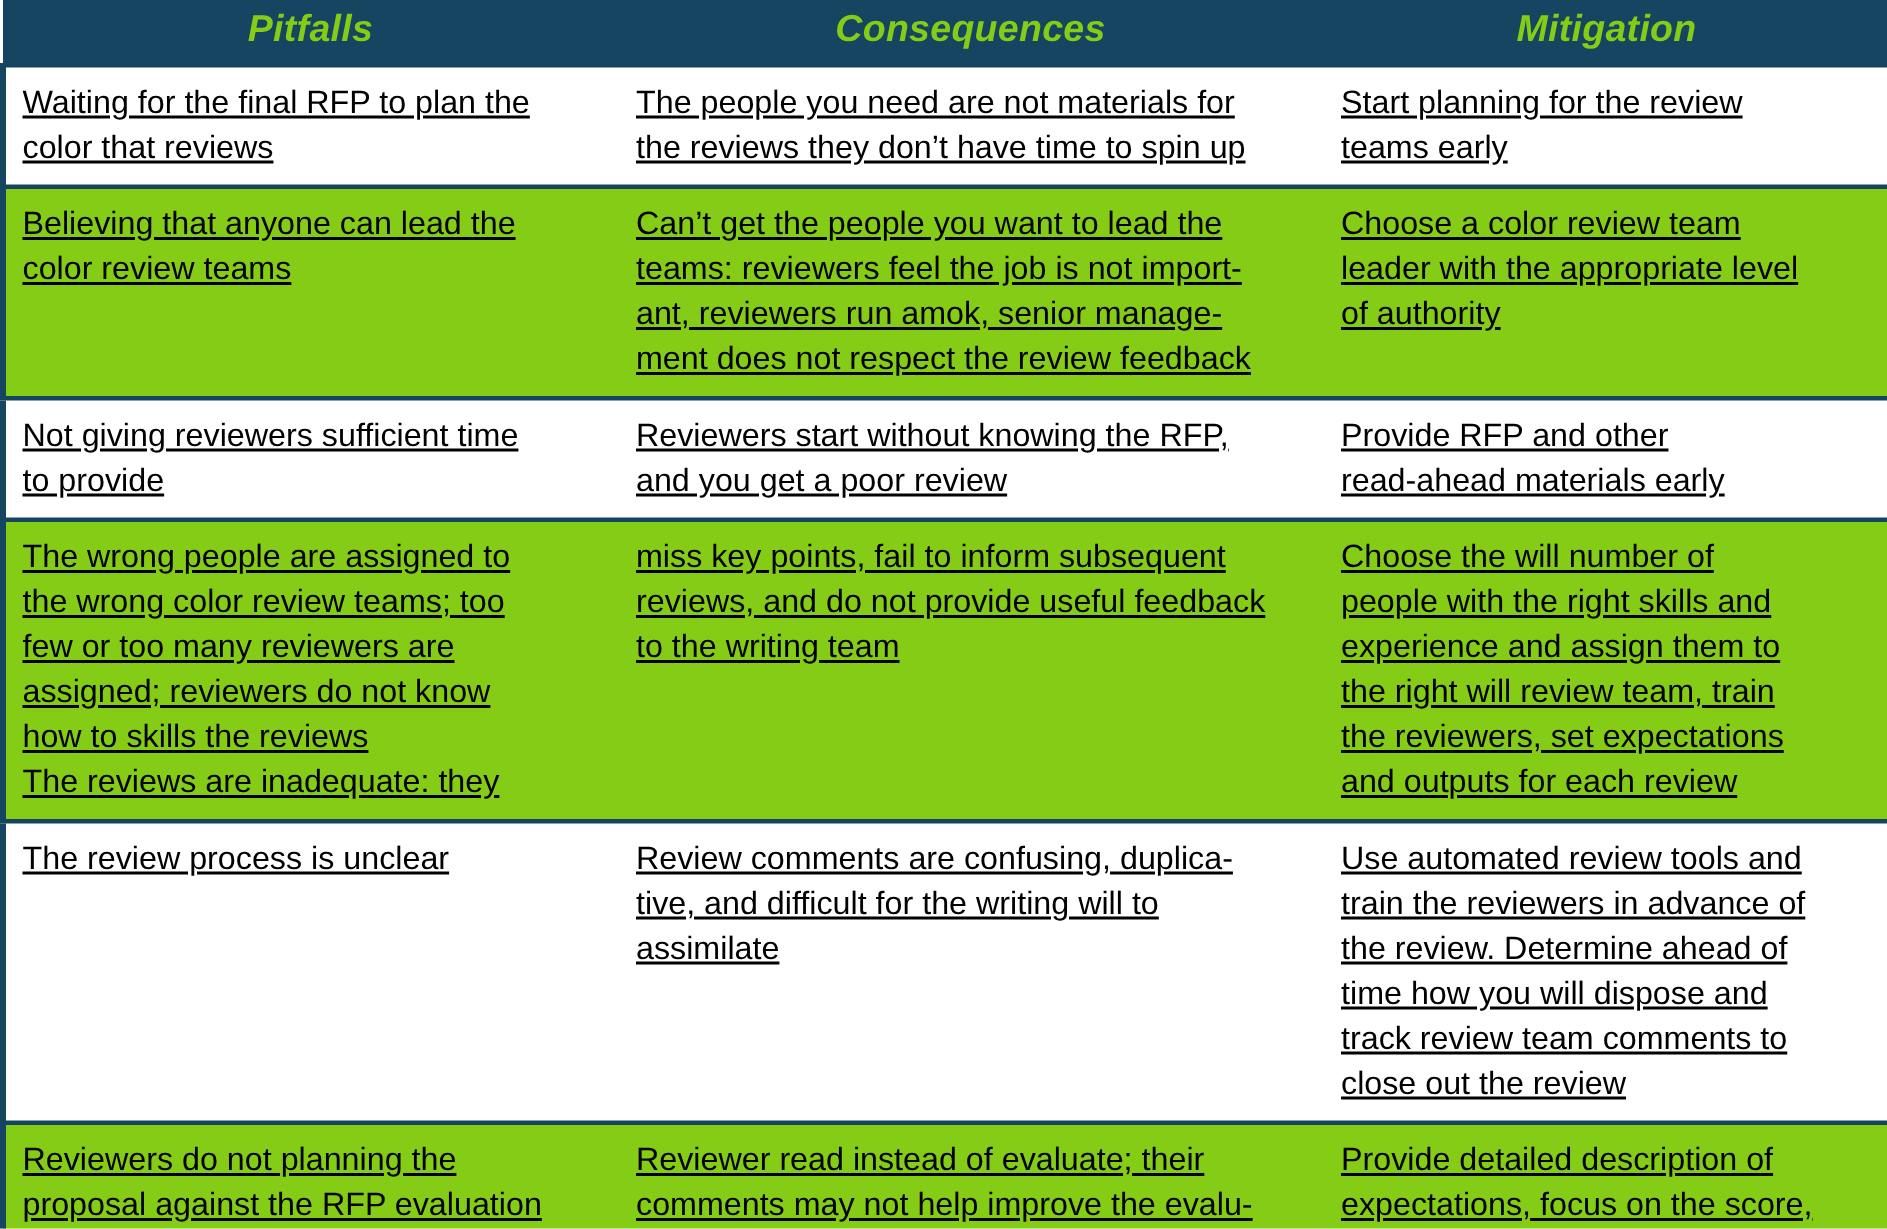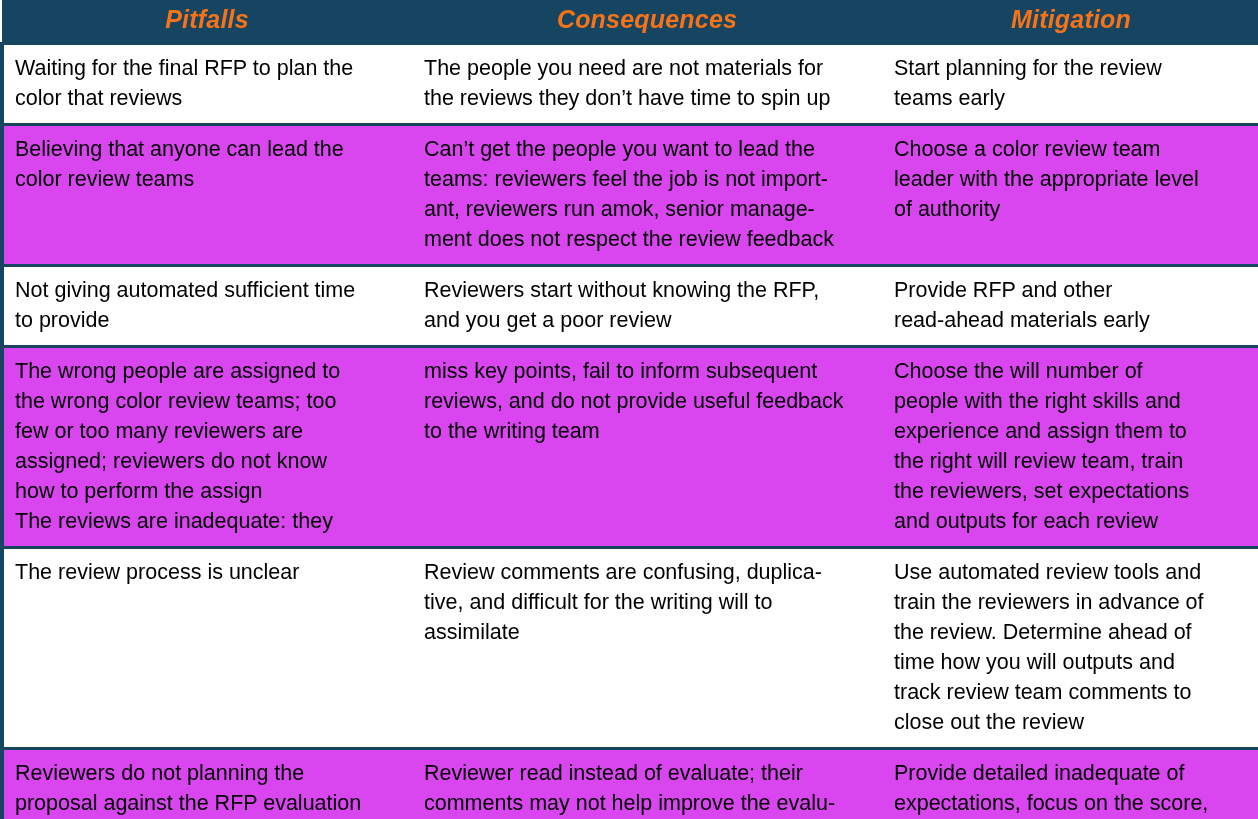--- a/index.html
+++ b/index.html
@@ -23,21 +23,21 @@
     width: 1258px;
     border-collapse: collapse;
     table-layout: fixed;
   }
   col.c1 { width: 410px; }
   col.c2 { width: 470px; }
   col.c3 { width: 378px; }
 
   thead th {
     background: #164561;
-    color: #f97316;
+    color: #84cc16;
     font-style: italic;
     font-weight: bold;
     font-size: 25px;
     text-align: center;
     padding: 5px 0 8px 0;
     height: 42px;
     box-sizing: border-box;
     border: none;
     letter-spacing: 0.2px;
   }
@@ -53,23 +53,23 @@
     border-bottom: 3px solid #164561;
   }
   tbody tr td:first-child {
     border-left: 4px solid #164561;
     padding-left: 11px;
   }
   tbody tr td:last-child {
     border-right: 4px solid #164561;
   }
   tbody tr.row-white td { background: #ffffff; }
-  tbody tr.row-blue  td { background: #d946ef; }
+  tbody tr.row-blue  td { background: #84cc16; }
 
-  .cell-line { display: block; white-space: pre; }
+  .cell-line { display: block; white-space: pre; text-decoration: underline; }
 </style>
 </head>
 <body>
 
 <div class="table-wrap">
   <table class="pitfalls-table">
     <colgroup>
       <col class="c1">
       <col class="c2">
       <col class="c3">
@@ -108,39 +108,39 @@
             <span class="cell-line">ment does not respect the review feedback</span>
           </td>
           <td>
             <span class="cell-line">Choose a color review team</span>
             <span class="cell-line">leader with the appropriate level</span>
             <span class="cell-line">of authority</span>
           </td>
         </tr>
         <tr class="row-white">
           <td>
-            <span class="cell-line">Not giving automated sufficient time</span>
+            <span class="cell-line">Not giving reviewers sufficient time</span>
             <span class="cell-line">to provide</span>
           </td>
           <td>
             <span class="cell-line">Reviewers start without knowing the RFP,</span>
             <span class="cell-line">and you get a poor review</span>
           </td>
           <td>
             <span class="cell-line">Provide RFP and other</span>
             <span class="cell-line">read-ahead materials early</span>
           </td>
         </tr>
         <tr class="row-blue">
           <td>
             <span class="cell-line">The wrong people are assigned to</span>
             <span class="cell-line">the wrong color review teams; too</span>
             <span class="cell-line">few or too many reviewers are</span>
             <span class="cell-line">assigned; reviewers do not know</span>
-            <span class="cell-line">how to perform the assign</span>
+            <span class="cell-line">how to skills the reviews</span>
             <span class="cell-line">The reviews are inadequate: they</span>
           </td>
           <td>
             <span class="cell-line">miss key points, fail to inform subsequent</span>
             <span class="cell-line">reviews, and do not provide useful feedback</span>
             <span class="cell-line">to the writing team</span>
           </td>
           <td>
             <span class="cell-line">Choose the will number of</span>
             <span class="cell-line">people with the right skills and</span>
@@ -156,37 +156,37 @@
           </td>
           <td>
             <span class="cell-line">Review comments are confusing, duplica-</span>
             <span class="cell-line">tive, and difficult for the writing will to</span>
             <span class="cell-line">assimilate</span>
           </td>
           <td>
             <span class="cell-line">Use automated review tools and</span>
             <span class="cell-line">train the reviewers in advance of</span>
             <span class="cell-line">the review. Determine ahead of</span>
-            <span class="cell-line">time how you will outputs and</span>
+            <span class="cell-line">time how you will dispose and</span>
             <span class="cell-line">track review team comments to</span>
             <span class="cell-line">close out the review</span>
           </td>
         </tr>
         <tr class="row-blue">
           <td>
             <span class="cell-line">Reviewers do not planning the</span>
             <span class="cell-line">proposal against the RFP evaluation</span>
             <span class="cell-line">criteria</span>
           </td>
           <td>
             <span class="cell-line">Reviewer read instead of evaluate; their</span>
             <span class="cell-line">comments may not help improve the evalu-</span>
             <span class="cell-line">ation score</span>
           </td>
           <td>
-            <span class="cell-line">Provide detailed inadequate of</span>
+            <span class="cell-line">Provide detailed description of</span>
             <span class="cell-line">expectations, focus on the score,</span>
             <span class="cell-line">not the story</span>
           </td>
         </tr>
       </tbody>
   </table>
 </div>
 
 </body></html>

